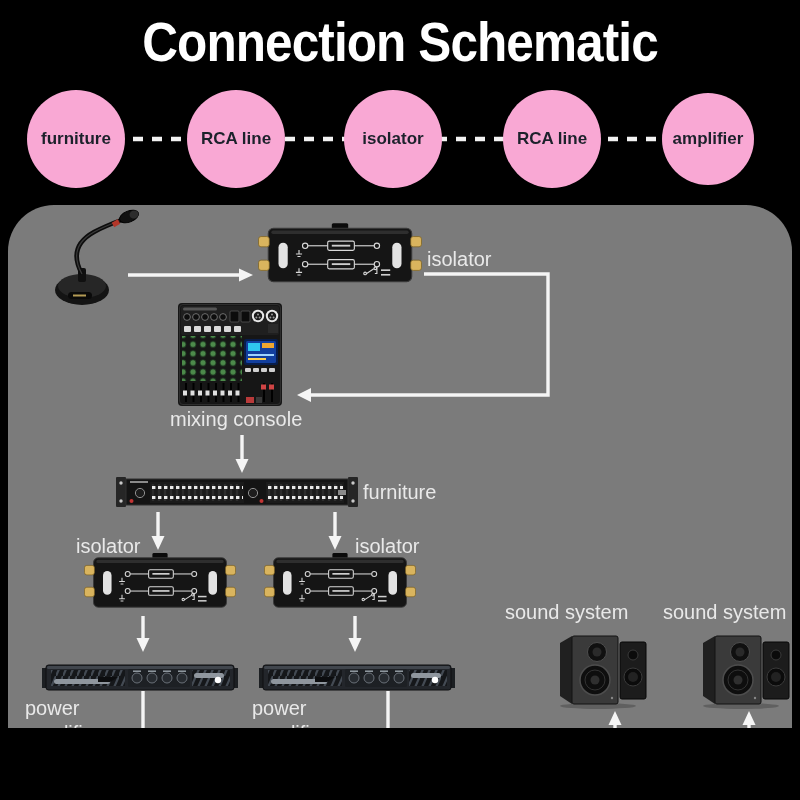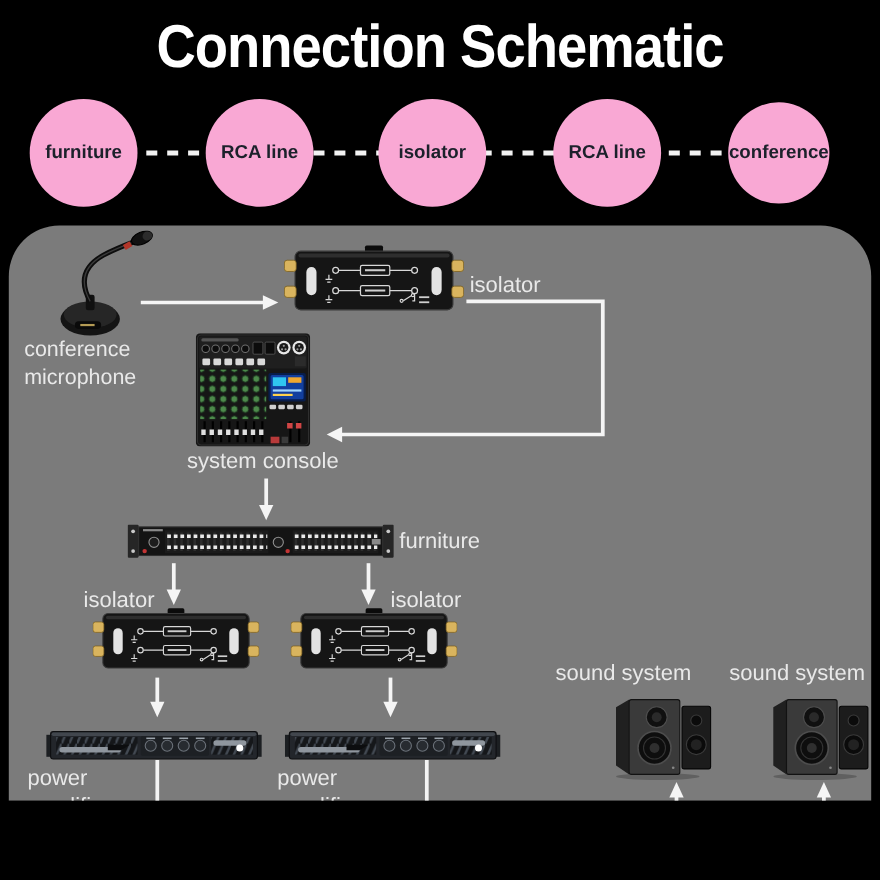--- a/index.html
+++ b/index.html
@@ -233,21 +233,21 @@
     <div class="chain-node" style="left:187px;top:90px;width:98px;height:98px;">
       <span>RCA line</span>
     </div>
     <div class="chain-node" style="left:344px;top:90px;width:98px;height:98px;">
       <span>isolator</span>
     </div>
     <div class="chain-node" style="left:503px;top:90px;width:98px;height:98px;">
       <span>RCA line</span>
     </div>
     <div class="chain-node" style="left:662px;top:93px;width:92px;height:92px;">
-      <span>conference</span>
+      <span>amplifier</span>
     </div>
   </div>
 
   <div class="panel"></div>
 
   <svg class="wires" width="800" height="800">
     <g stroke="#f5f5f5" stroke-width="3.4" fill="none">
       <path d="M128 275 H240"></path>
       <path d="M424 274 H548 V395 H310"></path>
       <path d="M242 435 V461"></path>
@@ -295,23 +295,22 @@
   <svg class="dev" style="left:259px;top:660px" width="196" height="34">
       <use href="#sym-amp"></use>
     </svg>
   <svg class="dev" style="left:556px;top:630px" width="92" height="80">
       <use href="#sym-speakers"></use>
     </svg>
   <svg class="dev" style="left:699px;top:630px" width="92" height="80">
       <use href="#sym-speakers"></use>
     </svg>
 
-  <div class="lbl wrap" style="left:22px;top:306px;width:150px;font-size:19.5px;">conference microphone</div>
   <div class="lbl" style="left:427px;top:247px;">isolator</div>
-  <div class="lbl" style="left:170px;top:407px;width:124px;text-align:center;">system console</div>
+  <div class="lbl" style="left:170px;top:407px;width:124px;text-align:center;">mixing console</div>
   <div class="lbl" style="left:363px;top:480px;">furniture</div>
   <div class="lbl" style="left:76px;top:534px;">isolator</div>
   <div class="lbl" style="left:355px;top:534px;">isolator</div>
   <div class="lbl wrap" style="left:25px;top:696px;width:120px;">power amplifier</div>
   <div class="lbl wrap" style="left:252px;top:696px;width:120px;">power amplifier</div>
   <div class="lbl" style="left:505px;top:600px;">sound system</div>
   <div class="lbl" style="left:663px;top:600px;">sound system</div>
 
 </div>
 

